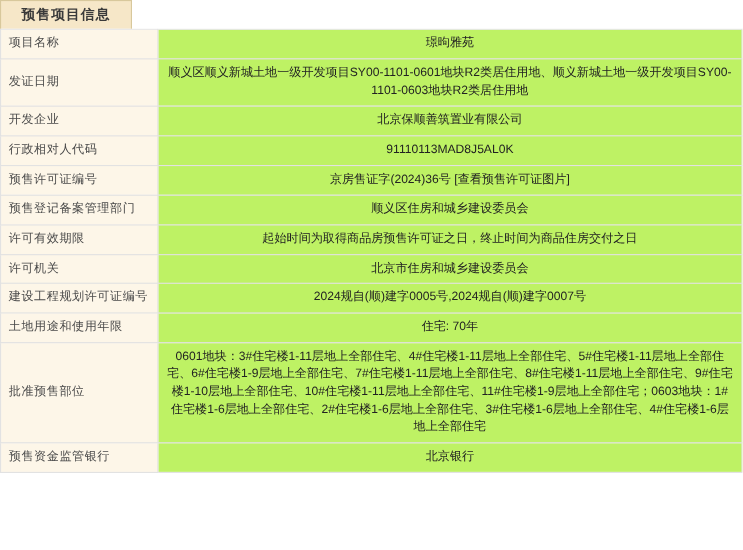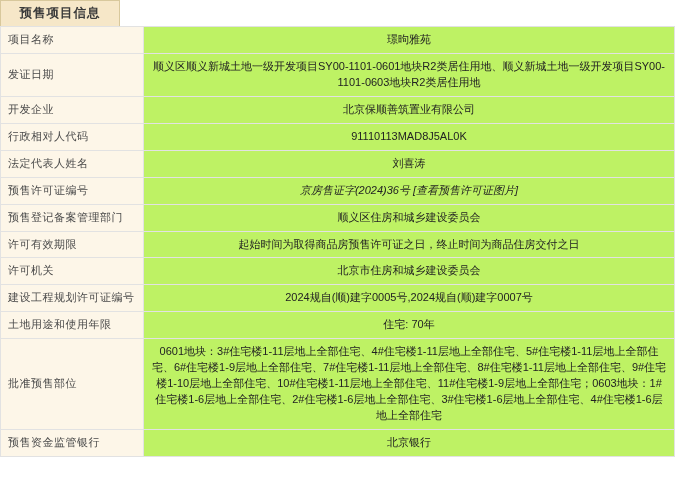--- a/index.html
+++ b/index.html
@@ -68,21 +68,20 @@
     margin-top: 37px;
   }
   td.value {
     background: #bef264;
     color: #222222;
     text-align: center;
     padding-left: 10px;
   }
   .link-note {
     color: #1a4f9c;
-    font-style: italic;
   }
   .tall {
     line-height: 1.6;
   }
 </style>
 </head>
 <body>
 
 <div class="page">
 
@@ -101,24 +100,20 @@
         <td class="label">发证日期</td>
         <td class="value tall">顺义区顺义新城土地一级开发项目SY00-1101-0601地块R2类居住用地、顺义新城土地一级开发项目SY00-1101-0603地块R2类居住用地</td>
       </tr>
       <tr>
         <td class="label">开发企业</td>
         <td class="value">北京保顺善筑置业有限公司</td>
       </tr>
       <tr>
         <td class="label">行政相对人代码</td>
         <td class="value">91110113MAD8J5AL0K</td>
-      </tr>
-      <tr>
-        <td class="label">法定代表人姓名</td>
-        <td class="value">刘喜涛</td>
       </tr>
       <tr>
         <td class="label">预售许可证编号</td>
         <td class="value link-note">京房售证字(2024)36号 [查看预售许可证图片]</td>
       </tr>
       <tr>
         <td class="label">预售登记备案管理部门</td>
         <td class="value">顺义区住房和城乡建设委员会</td>
       </tr>
       <tr>

